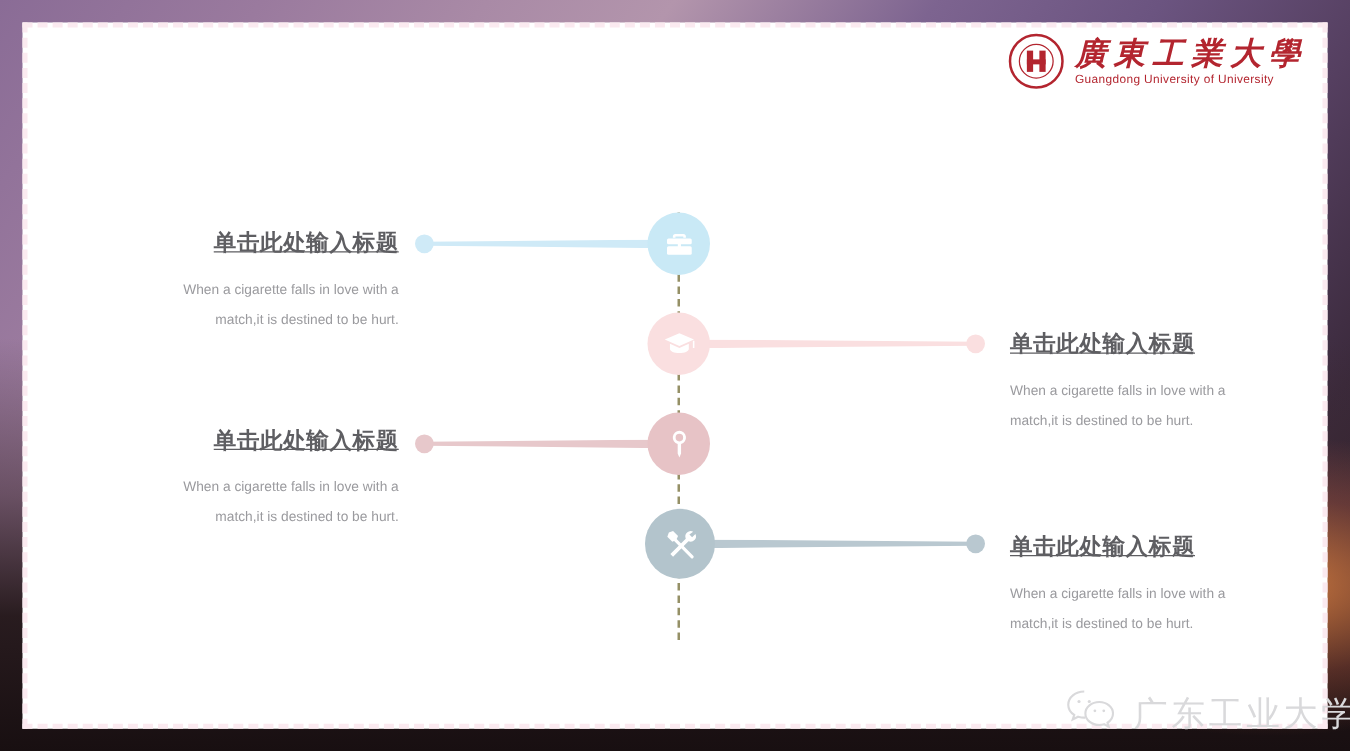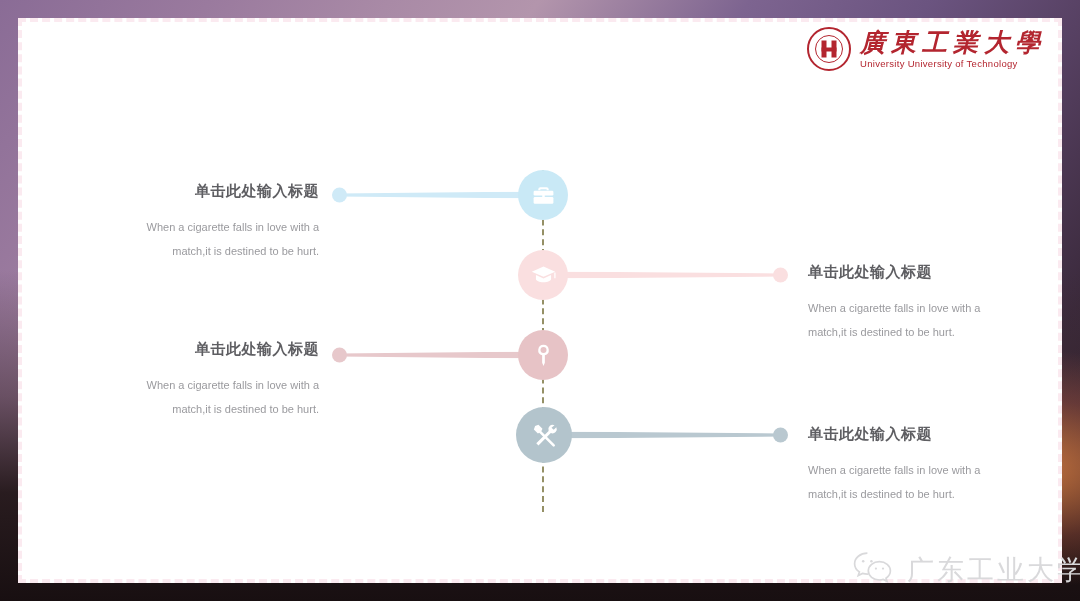--- a/index.html
+++ b/index.html
@@ -167,26 +167,27 @@
 
   #conn-4 { left: 536px; top: 405px; width: 230px; height: 16px; }
   #conn-4 .bar  { left: 0; right: 6px; background: #b9c8d0;
                   clip-path: polygon(0 0, 100% 28%, 100% 72%, 0 100%); }
   #conn-4 .knob { right: 0; background: #b9c8d0; }
 
   
   .block { position: absolute; width: 212px; }
   .block .title {
     font-family: "DejaVu Sans", sans-serif;
-    font-size: 15px;
+    font-size: 18px;
     font-weight: 700;
     color: #5e5e62;
     letter-spacing: 0.5px;
     margin-bottom: 14px;
     white-space: nowrap;
+    text-decoration: underline;
   }
   .block .body {
     font-size: 11px;
     line-height: 24px;
     color: #9a9a9e;
   }
   .block.right-align { text-align: right; }
   .block.left-align  { text-align: left; }
 
   #block-1 { left: 85px;  top: 160px; }
@@ -215,21 +216,21 @@
 <body>
 
 <div id="backdrop">
 
   <div id="slide">
 
     <div id="logo">
       <div class="logo-seal"></div>
       <div class="logo-words">
         <div class="logo-cn">廣東工業大學</div>
-        <div class="logo-en">University University of Technology</div>
+        <div class="logo-en">Guangdong University of University</div>
       </div>
     </div>
 
     <div id="spine"></div>
 
     <div class="connector" id="conn-1">
       <div class="bar"></div>
       <div class="knob"></div>
     </div>
     <div class="connector" id="conn-2">

